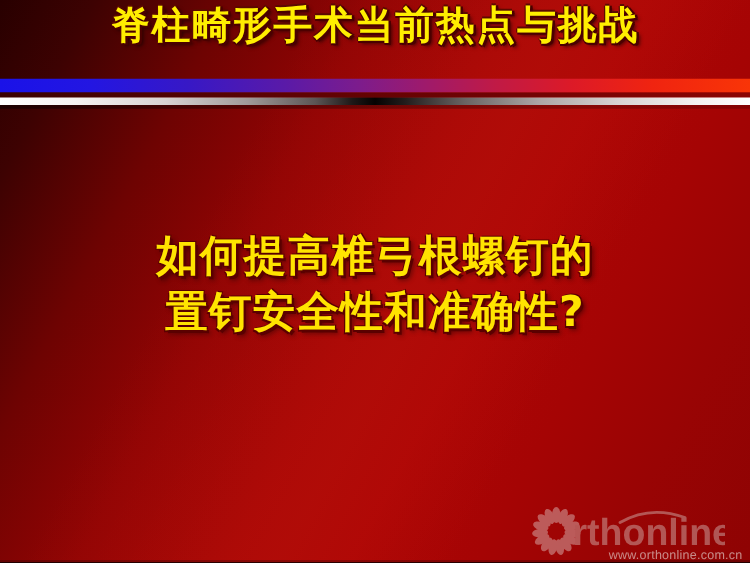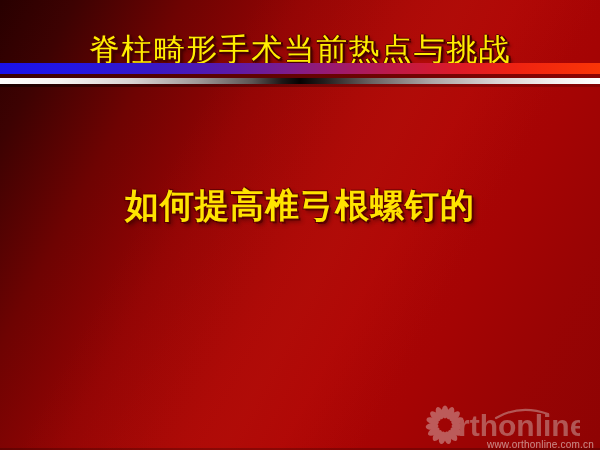--- a/index.html
+++ b/index.html
@@ -42,26 +42,26 @@
   
   #title-band {
     position: absolute;
     left: 0; top: 0;
     width: 600px;
     height: 63px;
   }
   #title-text {
     position: absolute;
     left: 0;
-    top: 29px;
+    top: 0;
     width: 600px;
     text-align: center;
     color: #ffee00;
     font-size: 31px;
-    font-weight: normal;
+    font-weight: bold;
     letter-spacing: 1.5px;
     line-height: 40px;
     white-space: nowrap;
     text-shadow:
        2px 2px 0 #4a0000,
        2px 0 0 #4a0000,
        0 2px 0 #4a0000,
       -1px  0   0 #5c0a00,
        0  -1px  0 #5c0a00,
        3px 3px 3px rgba(0,0,0,0.55);
@@ -180,20 +180,21 @@
     <div id="title-text">脊柱畸形手术当前热点与挑战</div>
   </div>
 
   <div id="divider-blue-red"></div>
   <div id="divider-gap"></div>
   <div id="divider-white-black"></div>
   <div id="divider-shadow"></div>
 
   <div id="body-block">
     <div class="body-line">如何提高椎弓根螺钉的</div>
+    <div class="body-line">置钉安全性和准确性?</div>
   </div>
 
   <div id="watermark">
     <svg width="156" height="48" viewBox="0 0 156 48" xmlns="http://www.w3.org/2000/svg">
       <defs>
         <g id="petal">
           <ellipse cx="0" cy="-13" rx="3.4" ry="6.4" fill="#e8dedb"></ellipse>
         </g>
       </defs>
 

